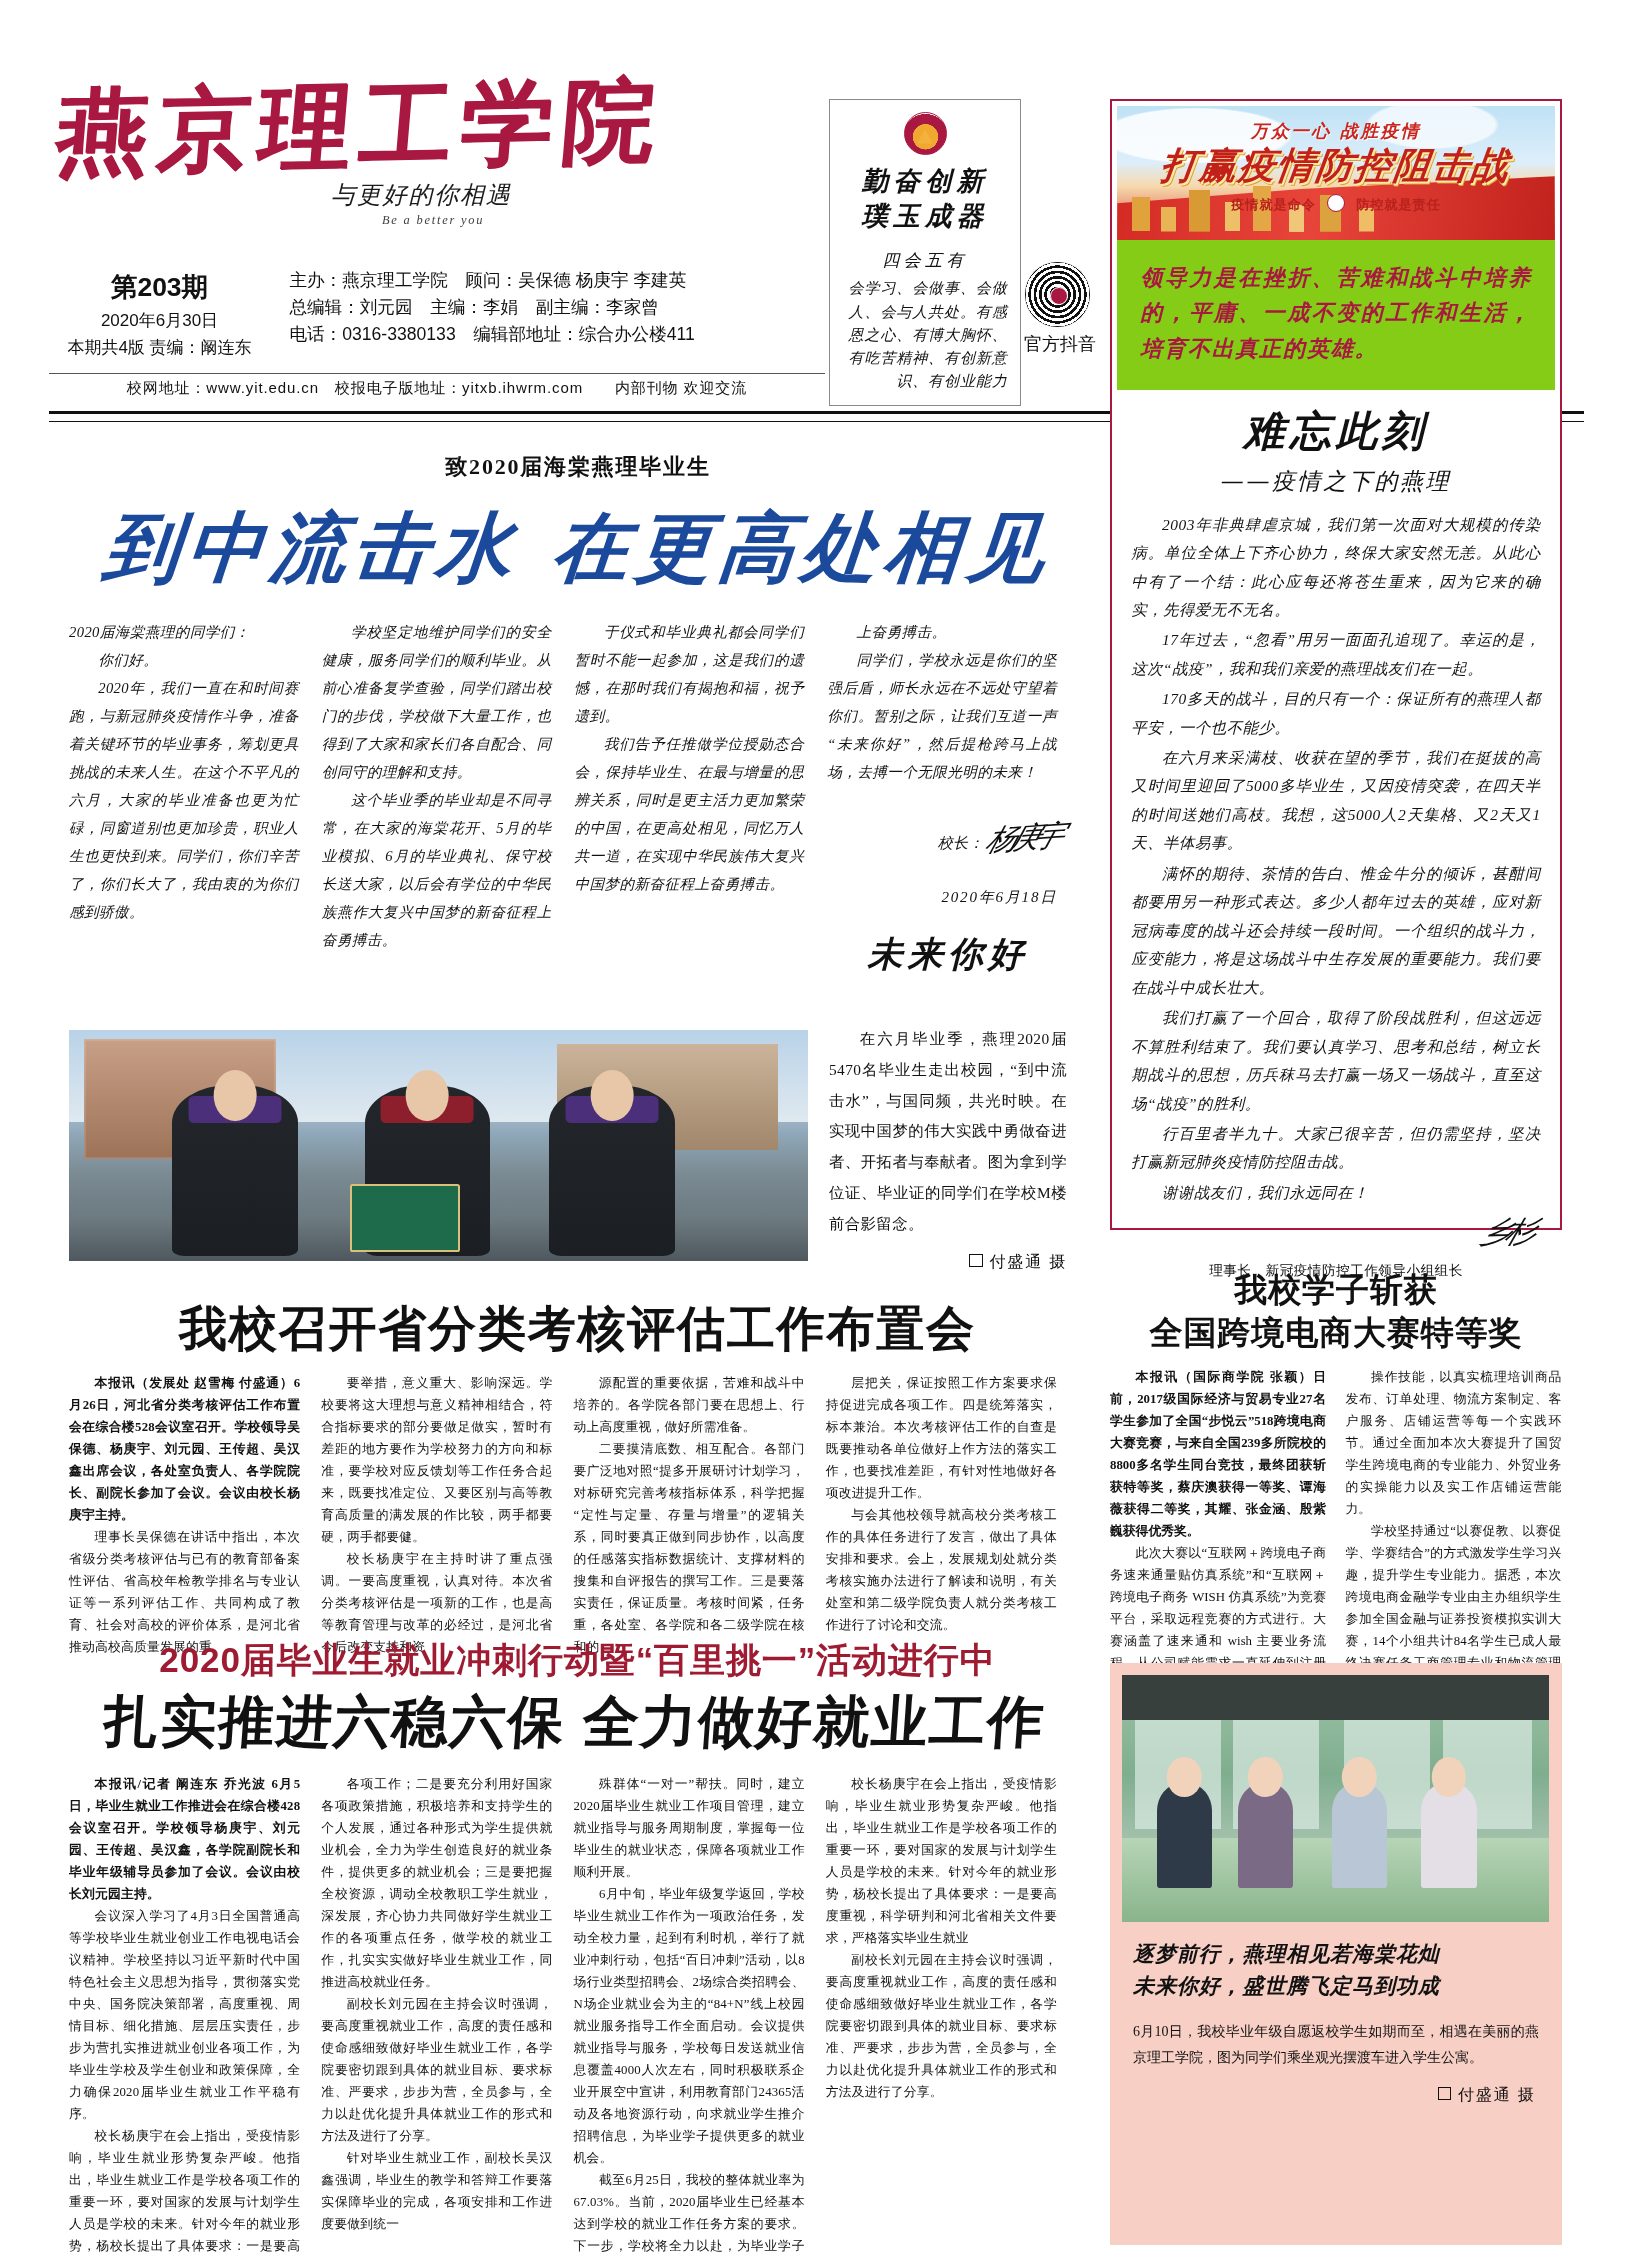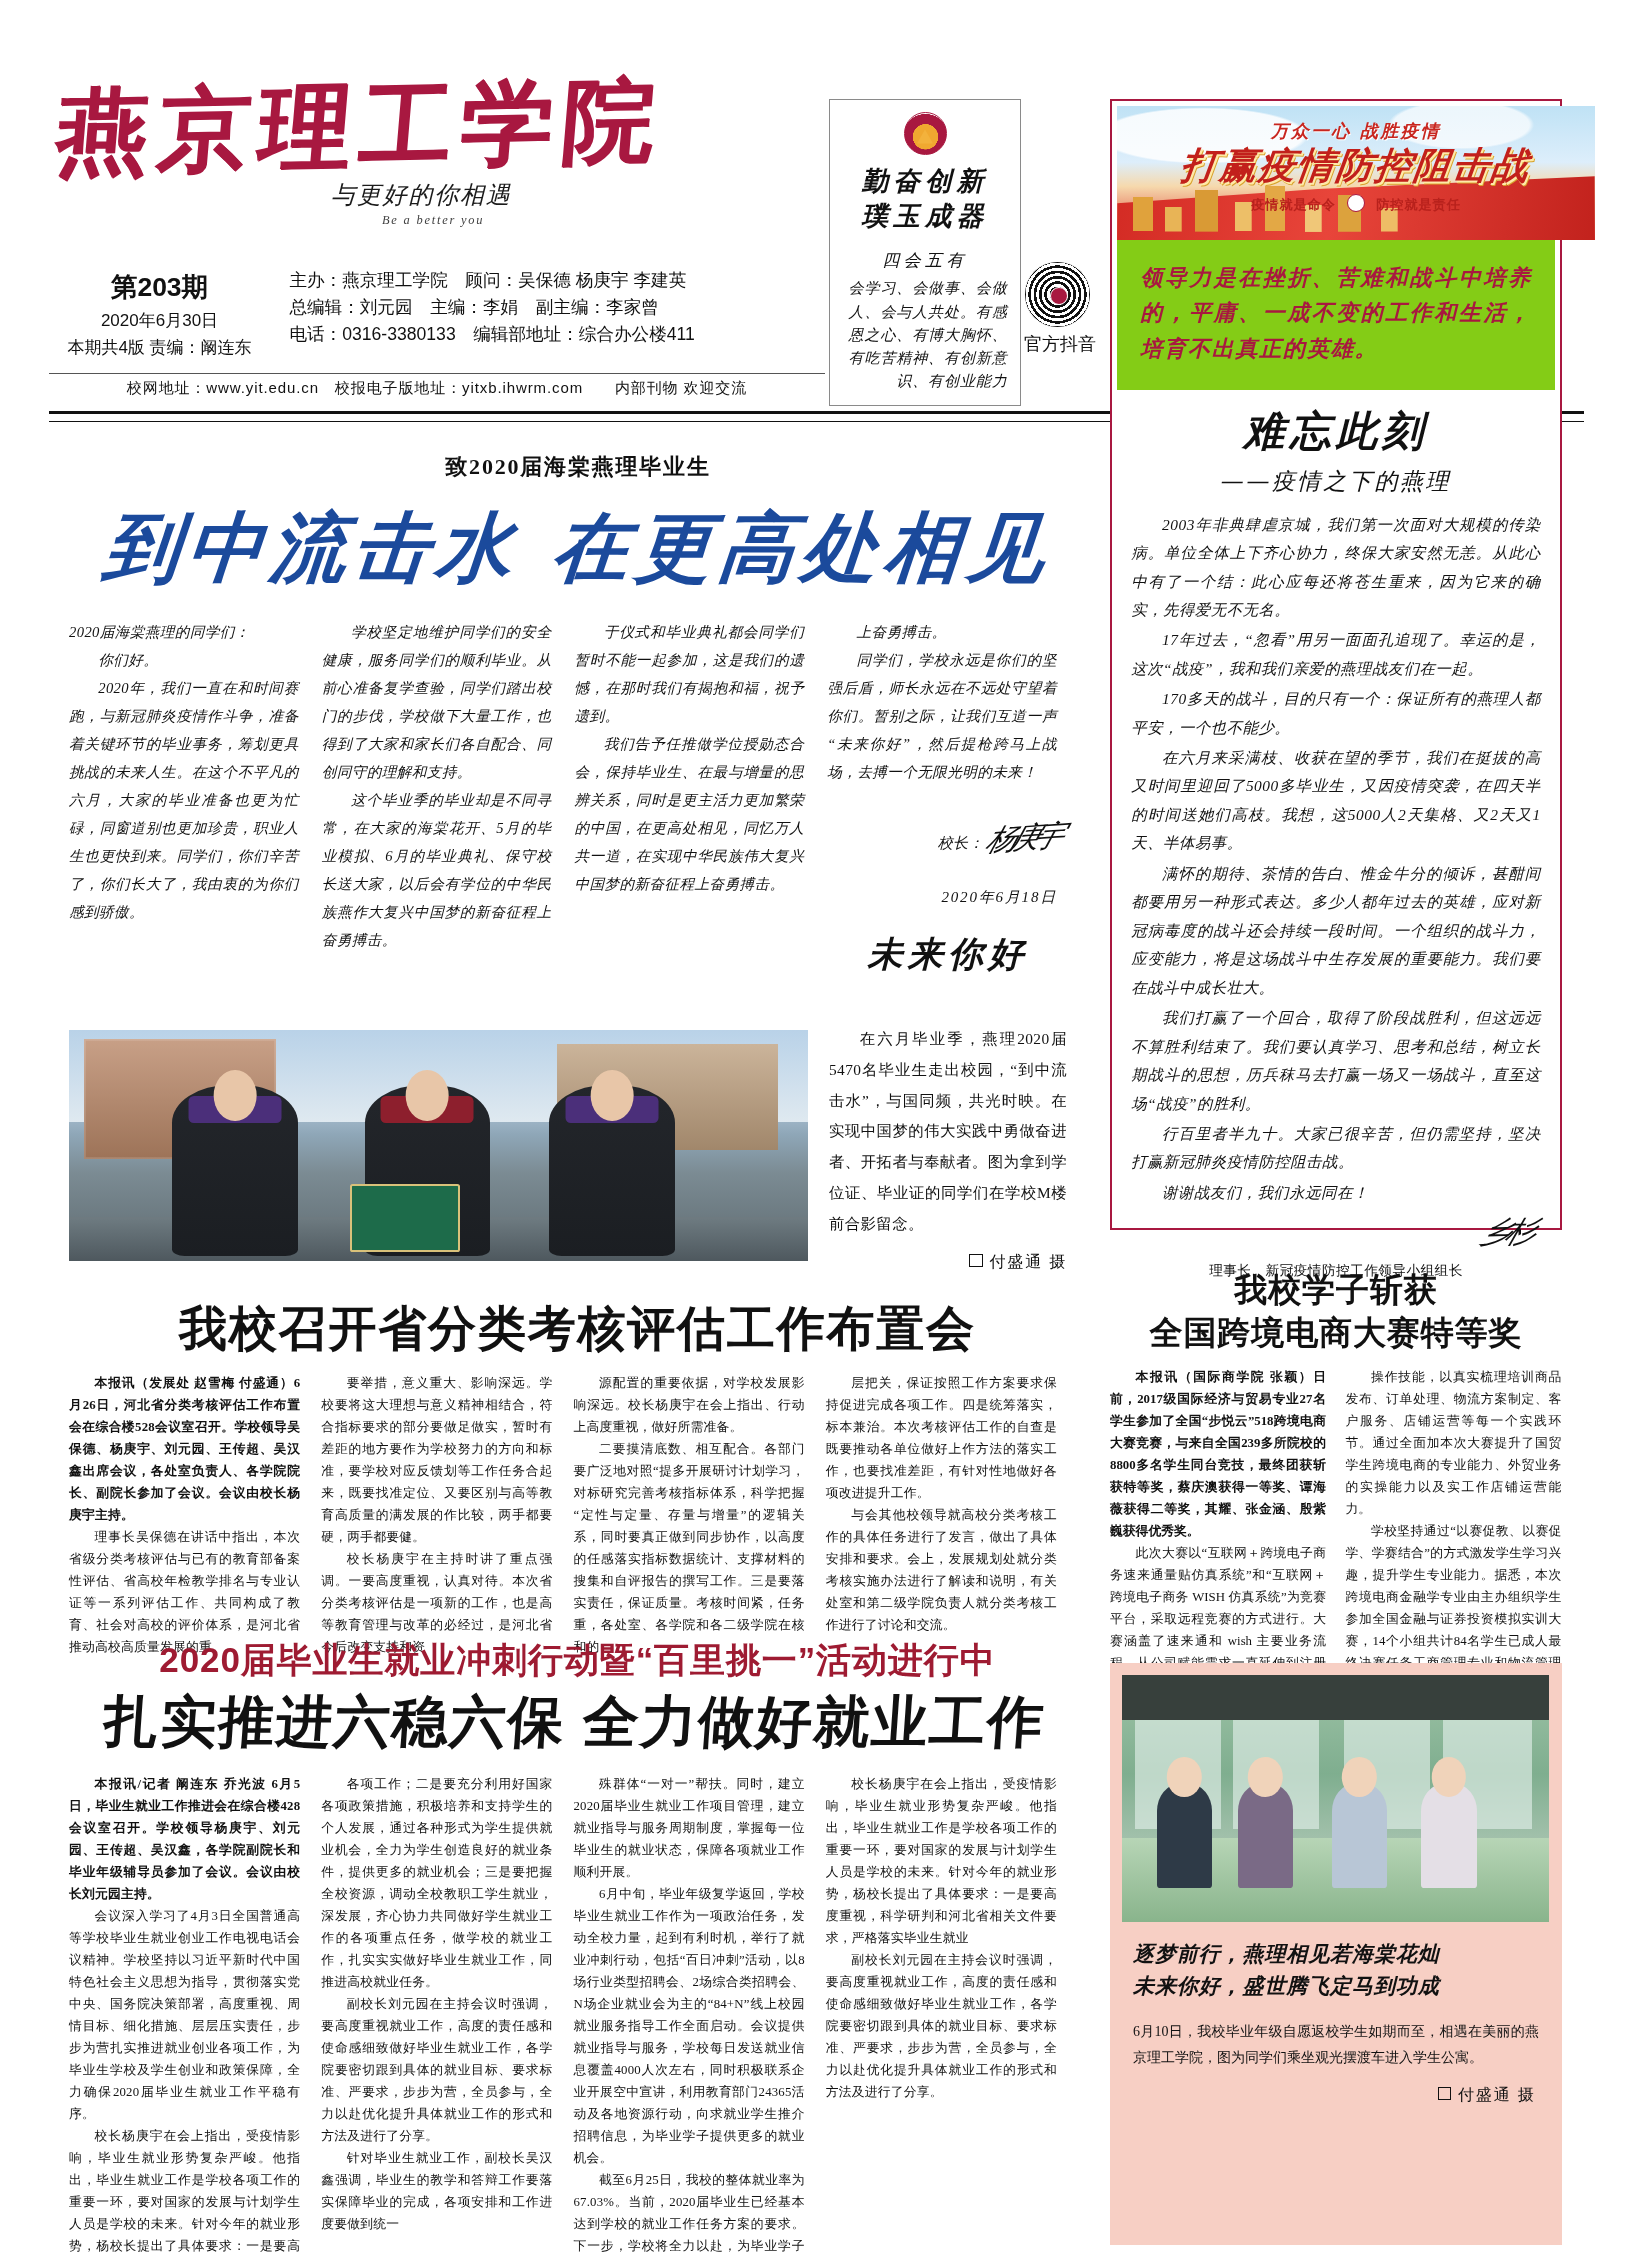--- a/index.html
+++ b/index.html
@@ -75,21 +75,21 @@
   .motto-main{font-size:26.5px;line-height:1.3;font-weight:700;letter-spacing:5.3px;
     font-family:"DejaVu Serif",serif;font-style:italic;}
   .motto-sub-t{font-size:17px;margin-top:16px;letter-spacing:4.4px;font-style:italic;}
   .motto-body{font-size:15px;line-height:1.55;text-align:right;padding:5.3px 12.4px 0;
     font-style:italic;letter-spacing:0.9px;}
 
   
   .right-frame{position:absolute;left:1110px;top:99px;width:452px;height:1131px;
     border:2.6px solid #a81840;box-sizing:border-box;background:#fff;padding:5.3px;}
   .epi-banner{width:100%;height:134px;position:relative;overflow:hidden;
-    background:linear-gradient(180deg,#bfe2f5 0%,#ddeefb 42%,#f6d9ad 60%,#d9342a 100%);padding-left:40px;}
+    background:linear-gradient(180deg,#bfe2f5 0%,#ddeefb 42%,#f6d9ad 60%,#d9342a 100%);}
   .epi-banner .sky-clouds{position:absolute;inset:0;
     background:radial-gradient(ellipse at 18% 22%, rgba(255,255,255,.85) 0 18%, transparent 19%),
                radial-gradient(ellipse at 72% 14%, rgba(255,255,255,.7) 0 14%, transparent 15%);}
   .epi-banner .redwave{position:absolute;left:0;bottom:0;width:100%;height:64px;
     background:linear-gradient(100deg,#d32b24 0%,#e8453a 45%,#c2221d 100%);
     clip-path:polygon(0 42%,42% 20%,100% 0,100% 100%,0 100%);}
   .epi-banner .skyline{position:absolute;left:2%;bottom:8.8px;width:70%;height:49px;
     background:
       linear-gradient(#e0a23c,#e0a23c) 2% 100%/6% 70% no-repeat,
       linear-gradient(#e8b456,#e8b456) 12% 100%/5% 50% no-repeat,
@@ -400,21 +400,21 @@
   <div class="sec1-body">
     <div class="col">
       <p class="lead">本报讯（发展处 赵雪梅 付盛通）6月26日，河北省分类考核评估工作布置会在综合楼528会议室召开。学校领导吴保德、杨庚宇、刘元园、王传超、吴汉鑫出席会议，各处室负责人、各学院院长、副院长参加了会议。会议由校长杨庚宇主持。</p>
       <p>理事长吴保德在讲话中指出，本次省级分类考核评估与已有的教育部备案性评估、省高校年检教学排名与专业认证等一系列评估工作、共同构成了教育、社会对高校的评价体系，是河北省推动高校高质量发展的重</p>
     </div>
     <div class="col">
       <p>要举措，意义重大、影响深远。学校要将这大理想与意义精神相结合，符合指标要求的部分要做足做实，暂时有差距的地方要作为学校努力的方向和标准，要学校对应反馈划等工作任务合起来，既要找准定位、又要区别与高等教育高质量的满发展的作比较，两手都要硬，两手都要健。</p>
       <p>校长杨庚宇在主持时讲了重点强调。一要高度重视，认真对待。本次省分类考核评估是一项新的工作，也是高等教育管理与改革的必经过，是河北省今后改变支持和资</p>
     </div>
     <div class="col">
-      <p>源配置的重要依据，对学校发展影响深远。校长杨庚宇在会上指出、行动上高度重视，做好所需准备。</p>
+      <p>源配置的重要依据，苦难和战斗中培养的。各学院各部门要在思想上、行动上高度重视，做好所需准备。</p>
       <p>二要摸清底数、相互配合。各部门要广泛地对照“提多开展研讨计划学习，对标研究完善考核指标体系，科学把握“定性与定量、存量与增量”的逻辑关系，同时要真正做到同步协作，以高度的任感落实指标数据统计、支撑材料的搜集和自评报告的撰写工作。三是要落实责任，保证质量。考核时间紧，任务重，各处室、各学院和各二级学院在核和的</p>
     </div>
     <div class="col">
       <p>层把关，保证按照工作方案要求保持促进完成各项工作。四是统筹落实，标本兼治。本次考核评估工作的自查是既要推动各单位做好上作方法的落实工作，也要找准差距，有针对性地做好各项改进提升工作。</p>
       <p>与会其他校领导就高校分类考核工作的具体任务进行了发言，做出了具体安排和要求。会上，发展规划处就分类考核实施办法进行了解读和说明，有关处室和第二级学院负责人就分类考核工作进行了讨论和交流。</p>
     </div>
   </div>
 
   <div class="sec2-kicker">2020届毕业生就业冲刺行动暨“百里挑一”活动进行中</div>
   <div class="sec2-title">扎实推进六稳六保 全力做好就业工作</div>

